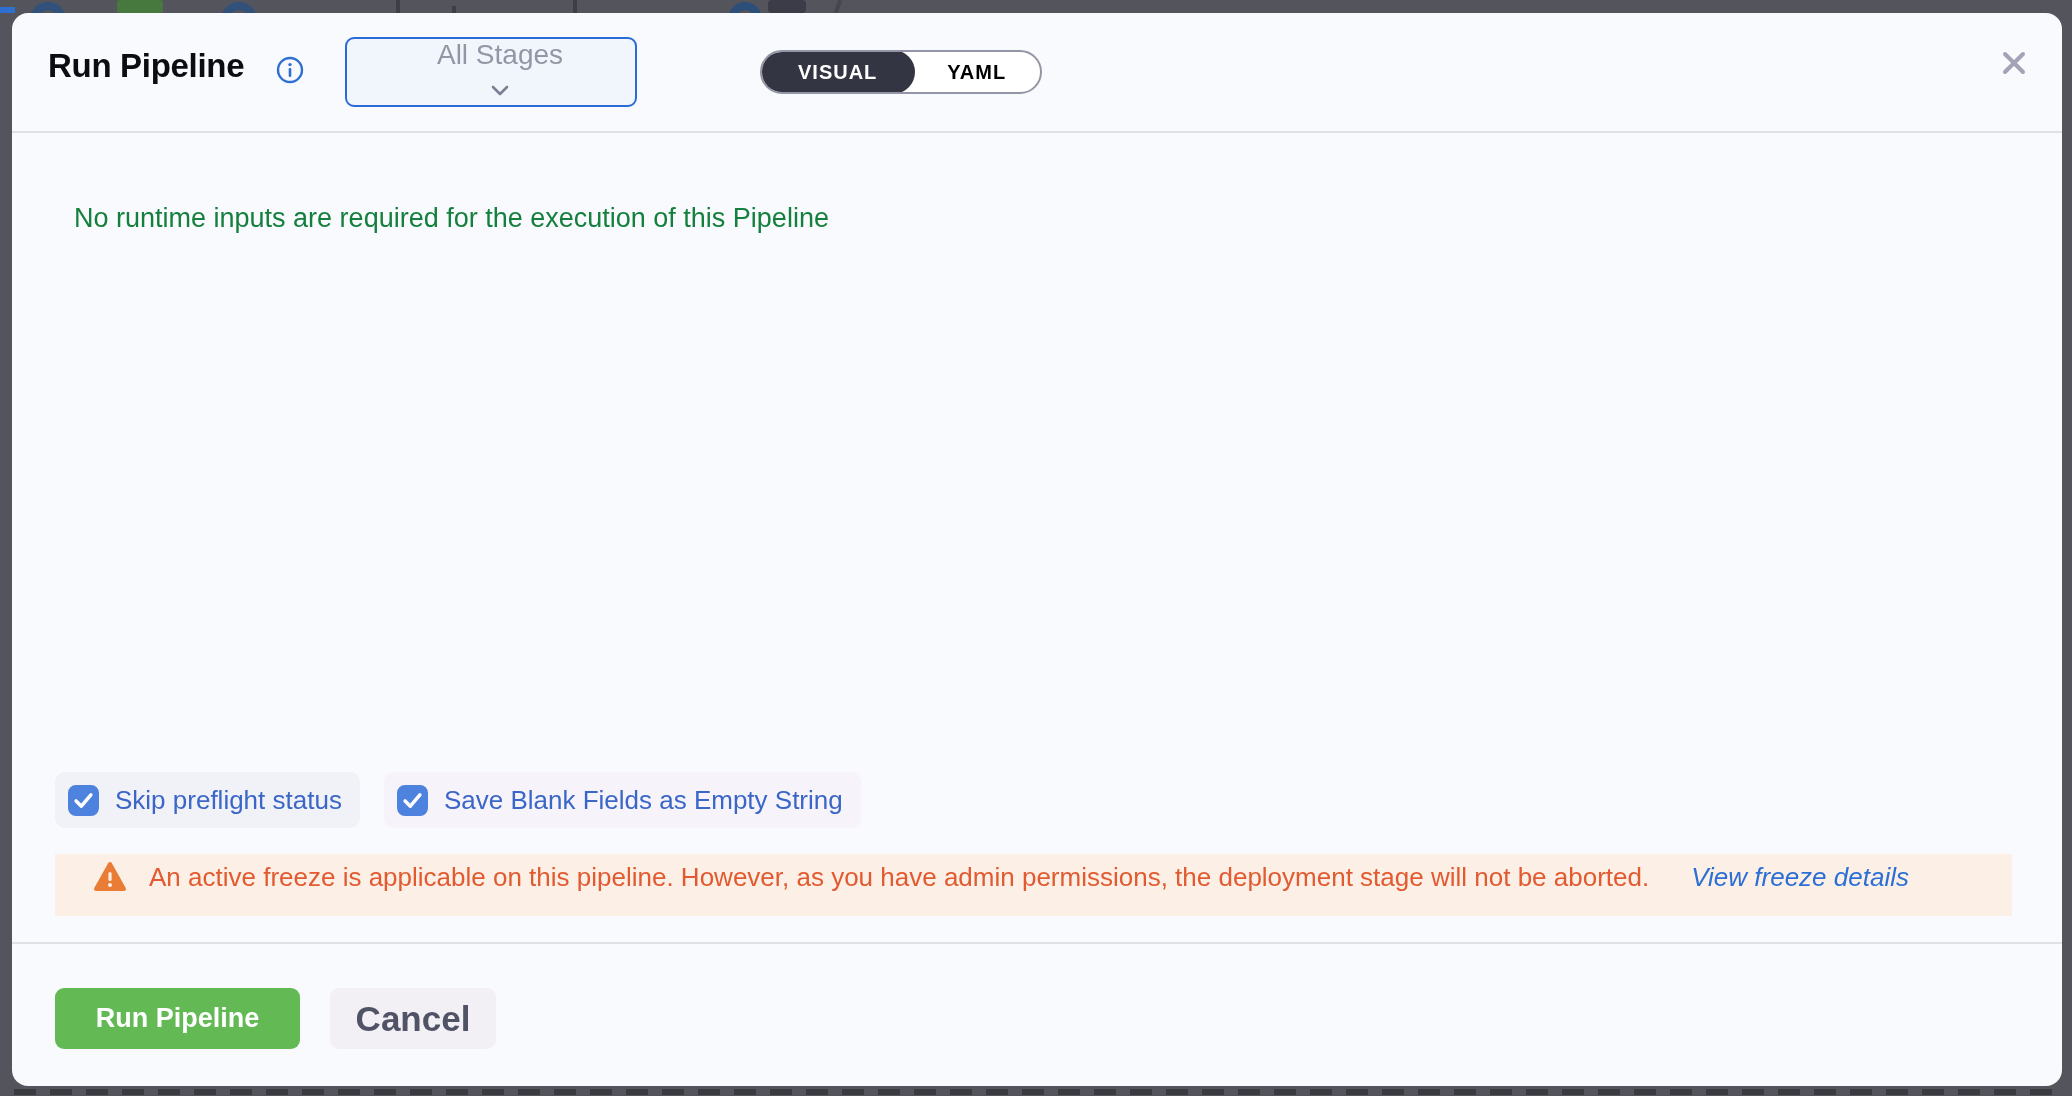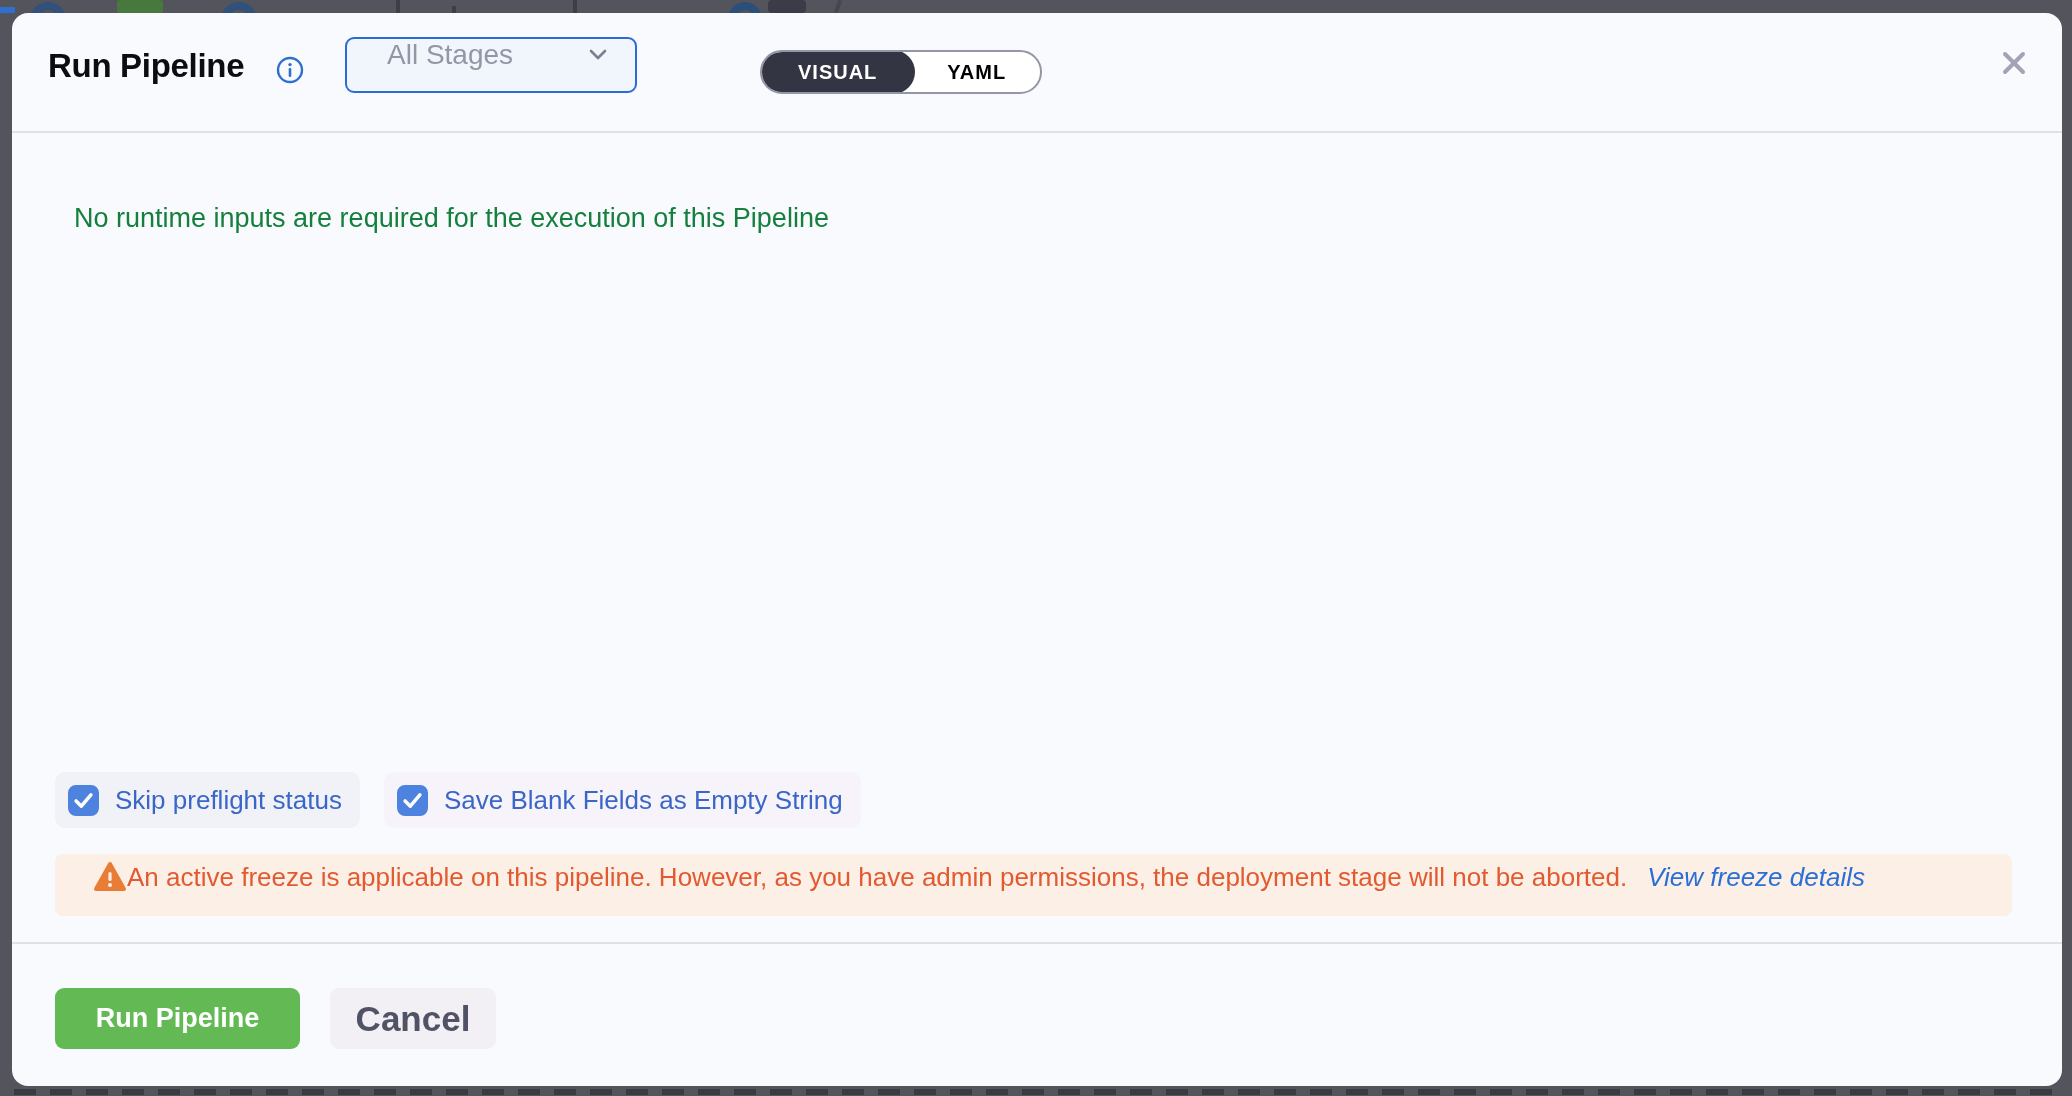--- a/index.html
+++ b/index.html
@@ -48,27 +48,28 @@
   }
   .modal-title {
     position: absolute; left: 36px; top: 34px;
     font-size: 33px; font-weight: 700; color: #0b0d12;
     letter-spacing: -0.3px;
   }
   .info-icon { position: absolute; left: 264px; top: 43px; width: 28px; height: 28px; }
 
   .stage-selector {
     position: absolute; left: 333px; top: 24px;
-    width: 292px; height: 56px;
+    width: 292px; height: 70px;
     border: 2.5px solid #2a6bd7; border-radius: 9px;
     background: #f1f6fc;
     box-sizing: border-box;
-    display: flex; 
+    display: flex; align-items: center;
     padding: 0 22px 0 40px;
     cursor: pointer;
+    flex-direction: column;
   }
   .stage-selector-value { font-size: 28px; color: #9496a6; flex: 1; }
   .chevron-down-icon { width: 30px; height: 30px; }
 
   .view-toggle {
     position: absolute; left: 748px; top: 37px;
     height: 44px; border: 2px solid #9596a5; border-radius: 24px;
     background: #ffffff;
     display: flex; align-items: stretch;
     box-sizing: border-box; overflow: hidden;
@@ -113,23 +114,24 @@
     display: flex; align-items: center; justify-content: center;
   }
   .checkbox svg { display: none; }
   .checkbox.checked { background: #4d82de; border-color: #4d82de; }
   .checkbox.checked svg { display: block; }
   .option-label { font-size: 26px; color: #24252e; white-space: nowrap; }
   .option-label.blue { color: #3a66c8; }
 
   .warning-banner {
     position: absolute; left: 43px; top: 841px; right: 50px; height: 62px;
-    background: #fcefe5; border-radius: 8px;
+    background: #fcefe5; border-radius: 0;
     display: flex; align-items: center;
     padding: 0 26px 16px 38px; box-sizing: border-box;
+    gap: 22px;
   }
   .warning-icon { width: 34px; height: 32px; flex: 0 0 auto; }
   .warning-text { font-size: 26px; color: #e25a30; white-space: nowrap; }
   .freeze-link { font-size: 26px; color: #2b6fd6; margin-left: 20px; cursor: pointer; white-space: nowrap; font-style: italic; }
 
   
   .footer-divider {
     position: absolute; left: 0; right: 0; top: 929px; height: 2px;
     background: #e0e0e6;
   }

